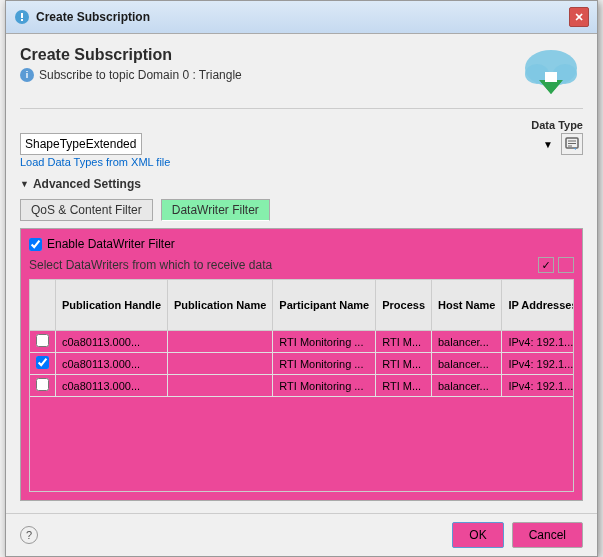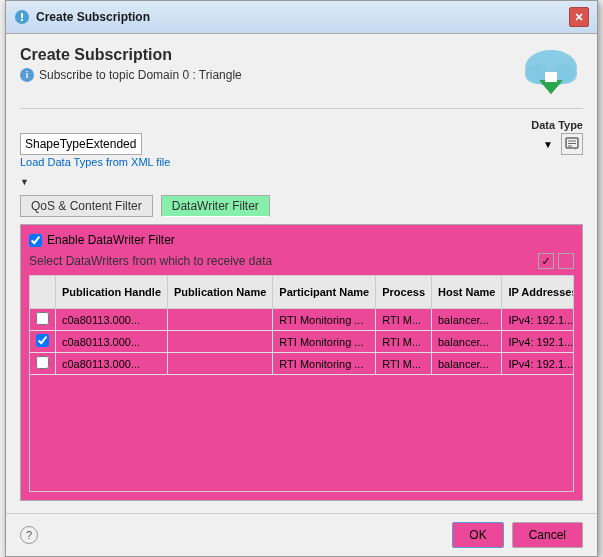--- a/index.html
+++ b/index.html
@@ -27,21 +27,21 @@
     .triangle { font-size: 9px; }
     .tabs { display: flex; gap: 8px; }
     .tab { padding: 3px 10px; border: 1px solid #aaa; background: #e8e8e8; cursor: pointer; font-size: 11px; color: #333; }
     .tab.active { background: #86efac; border-bottom: 1px solid white; z-index: 1; position: relative; font-weight: normal; }
     .tab-content { border: 1px solid #aaa; background: #ec4899; padding: 8px; flex: 1; display: flex; flex-direction: column; gap: 6px; overflow: hidden; margin-top: -1px; justify-content: space-between; }
     .checkbox-row { display: flex; align-items: center; gap: 5px; }
     .checkbox-row input[type=checkbox] { margin: 0; }
     .table-container { flex: 1; border: 1px solid #ccc; overflow: auto; }
     table { width: 100%; border-collapse: collapse; font-size: 11px; }
     thead tr { background: #e8e8e8; }
-    thead th { padding: 10px 6px; text-align: left; border-right: 1px solid #ccc; border-bottom: 1px solid #ccc; font-weight: bold; white-space: nowrap; font-size: 11px; }
+    thead th { padding: 19px 6px; text-align: left; border-right: 1px solid #ccc; border-bottom: 1px solid #ccc; font-weight: bold; white-space: nowrap; font-size: 11px; }
     tbody tr { border-bottom: 1px solid #e0e0e0; }
     tbody td { padding: 3px 6px; border-right: 1px solid #e0e0e0; white-space: nowrap; font-size: 11px; }
     .select-row { display: flex; align-items: center; justify-content: space-between; }
     .select-label { font-size: 12px; color: #333; }
     .check-icons { display: flex; gap: 4px; }
     .check-icon { width: 16px; height: 16px; border: 1px solid #aaa; display: flex; align-items: center; justify-content: center; font-size: 11px; cursor: pointer; }
     .footer { display: flex; align-items: center; justify-content: space-between; padding: 8px 14px; border-top: 1px solid #ccc; background: #f0f0f0; }
     .footer-left { display: flex; align-items: center; }
     .help-icon { width: 18px; height: 18px; border-radius: 50%; border: 1px solid #999; display: flex; align-items: center; justify-content: center; font-size: 11px; color: #555; cursor: pointer; }
     .btn-row { display: flex; gap: 8px; }
@@ -108,20 +108,21 @@
             <polygon points="8,11 11,13 11,11" fill="#5b9bd5"></polygon>
           </svg>
         </div>
       </div>
       <a class="link">Load Data Types from XML file</a>
     </div>
 
     <div>
       <div class="advanced-header">
         <span class="triangle">▼</span>
+        <span>Advanced Settings</span>
       </div>
     </div>
 
     <div class="tabs">
       <div class="tab">
         <span>QoS &amp; Content Filter</span>
       </div>
       <div class="tab active">
         <span>DataWriter Filter</span>
       </div>

